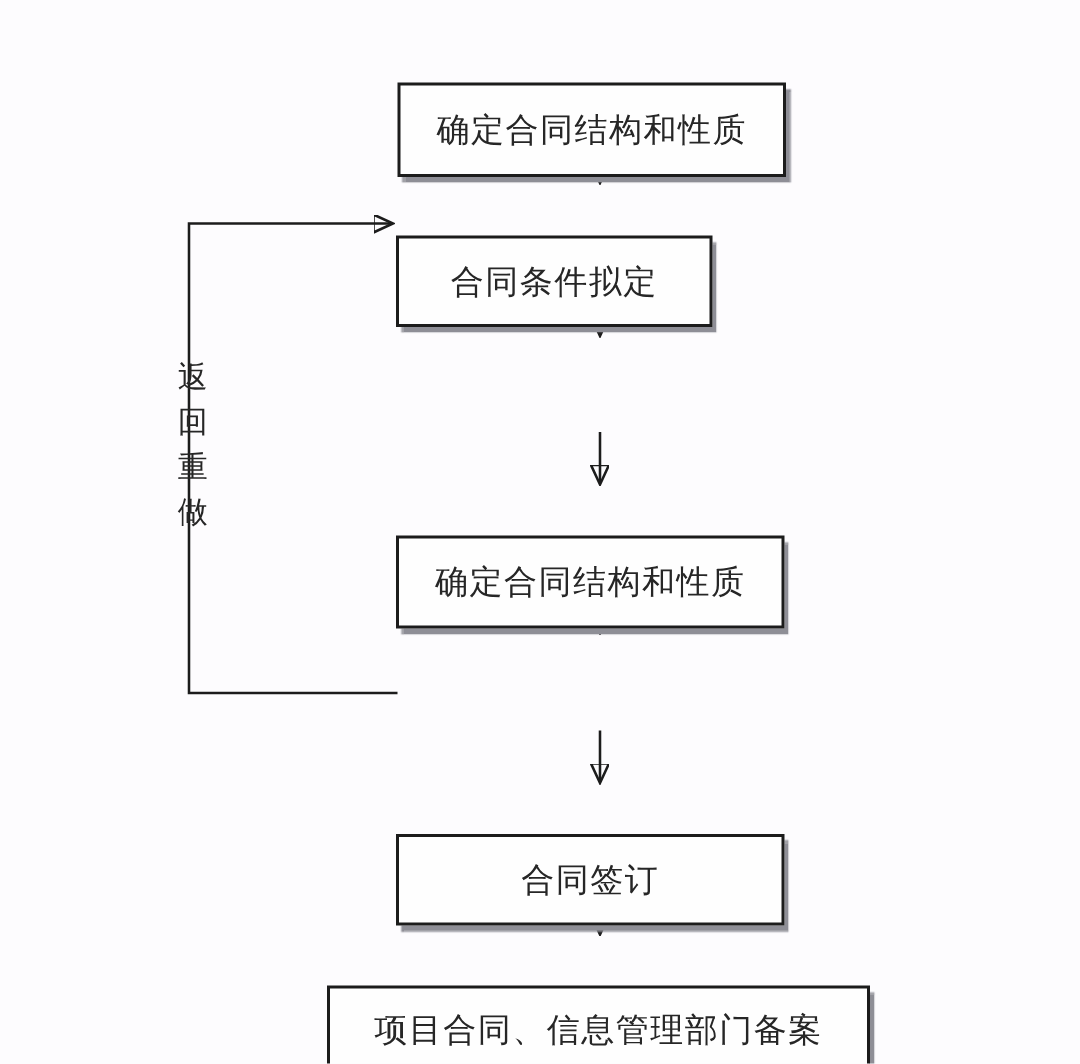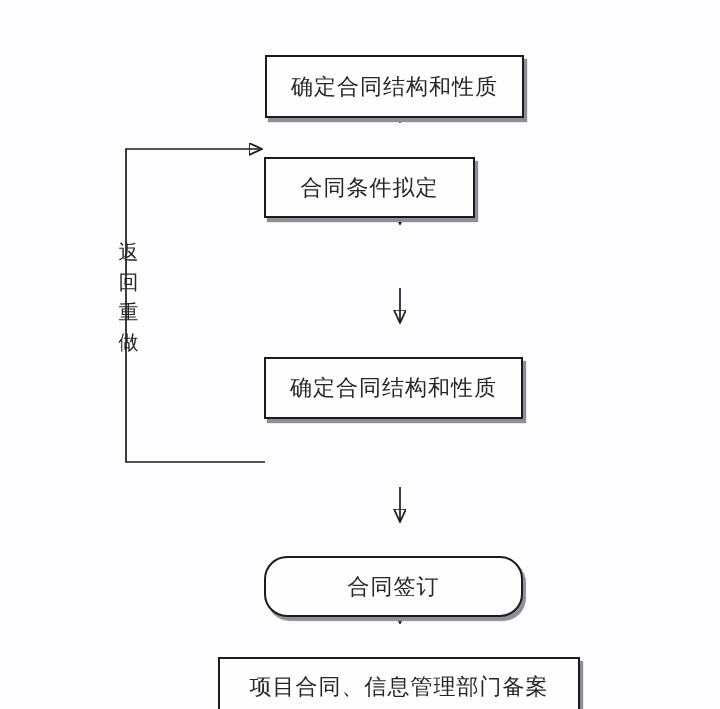--- a/index.html
+++ b/index.html
@@ -34,21 +34,21 @@
     letter-spacing:1px;
     color:var(--ink);
     white-space:nowrap;
     margin-top:32px;
   }
   .n1{left:265px;top:23px;width:259px;height:63px;}
   .n2{left:264px;top:125px;width:211px;height:61px;}
   .n3{left:264px;top:226px;width:259px;height:61px;}
   .n4{left:264px;top:325px;width:259px;height:62px;}
   .n5{left:265px;top:424px;width:258px;height:62px;}
-  .n6{left:264px;top:524px;width:259px;height:61px;border-radius:23px;}
+  .n6{left:264px;top:524px;width:259px;height:61px;}
   .n7{left:218px;top:625px;width:362px;height:60px;}
   .arrows{
     position:absolute;
     left:0;top:0;
     width:720px;height:709px;
     pointer-events:none;
   }
   .arrows path, .arrows line{
     stroke:var(--line);
     stroke-width:1.7;

